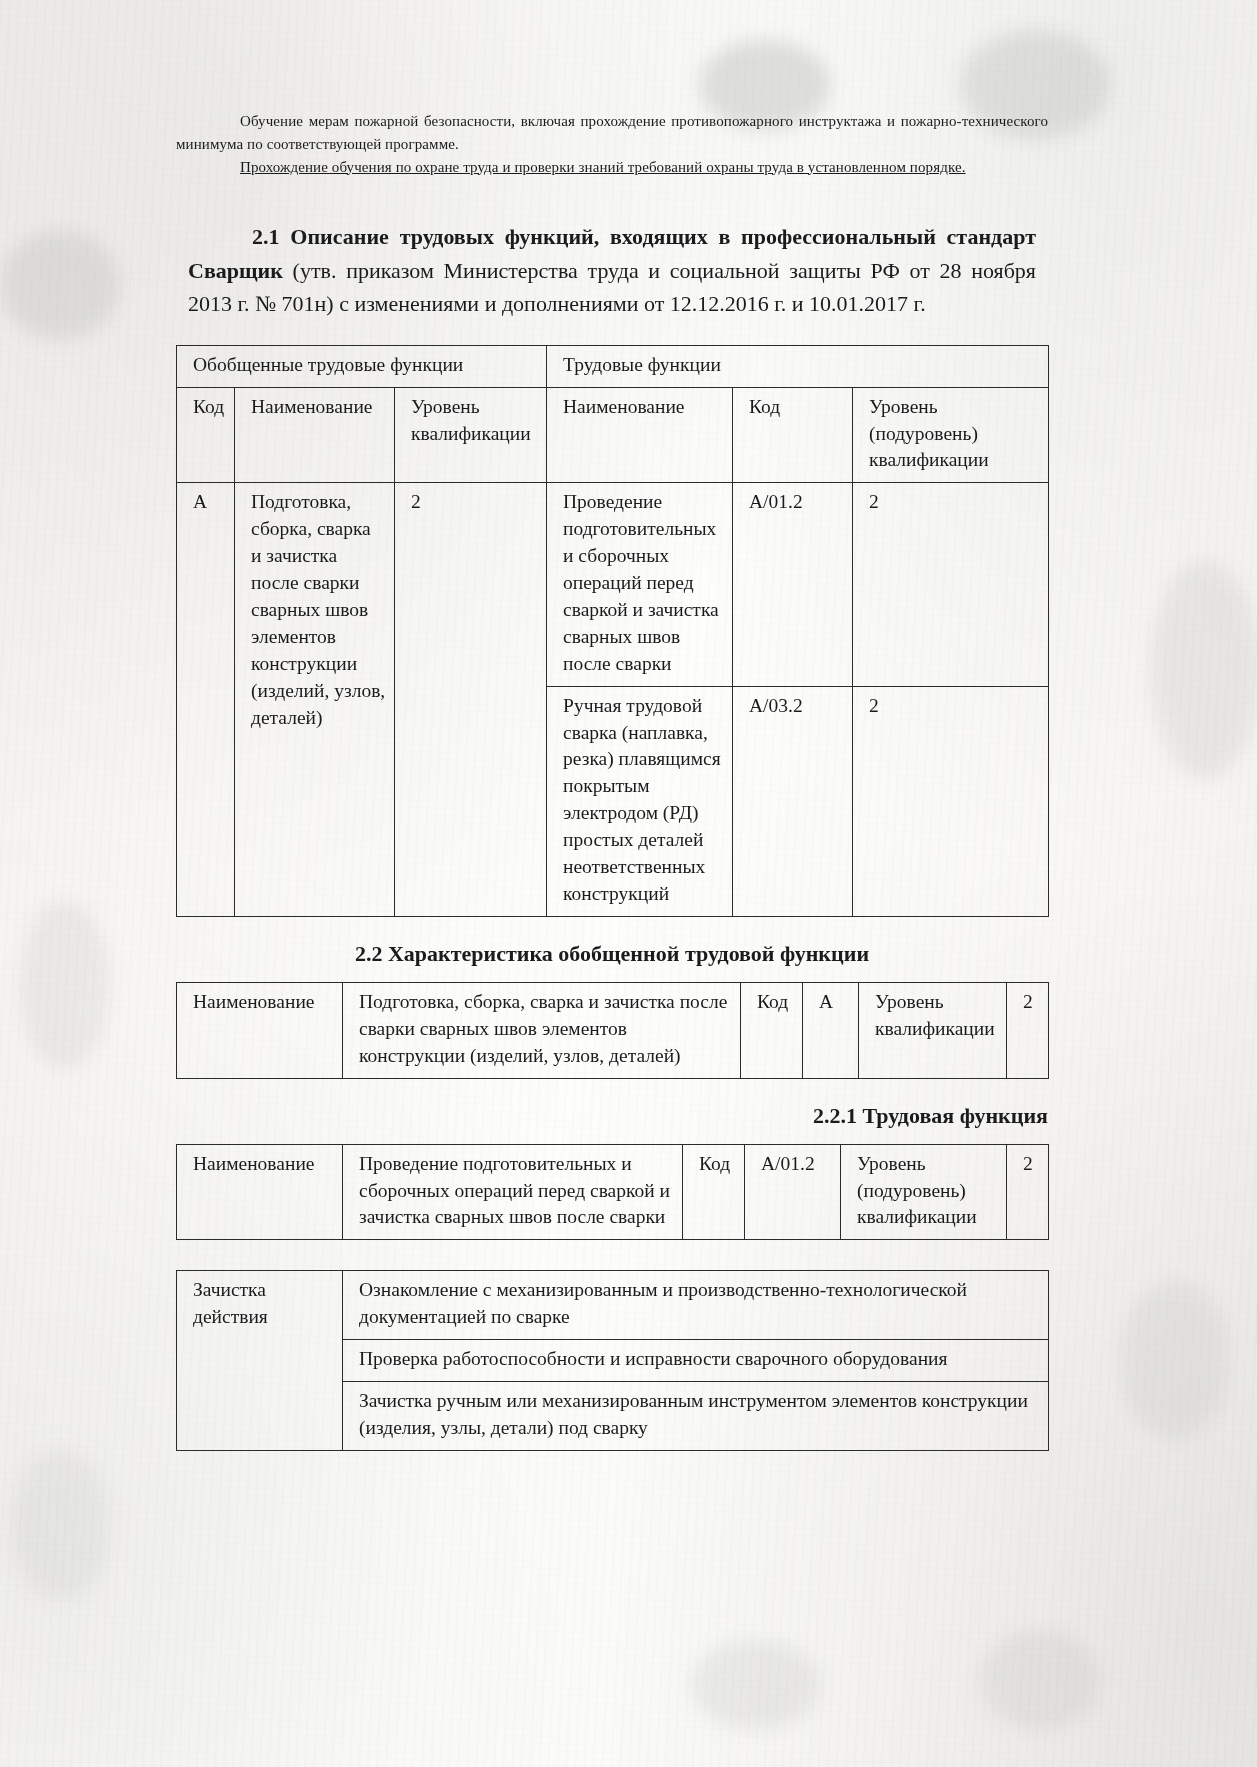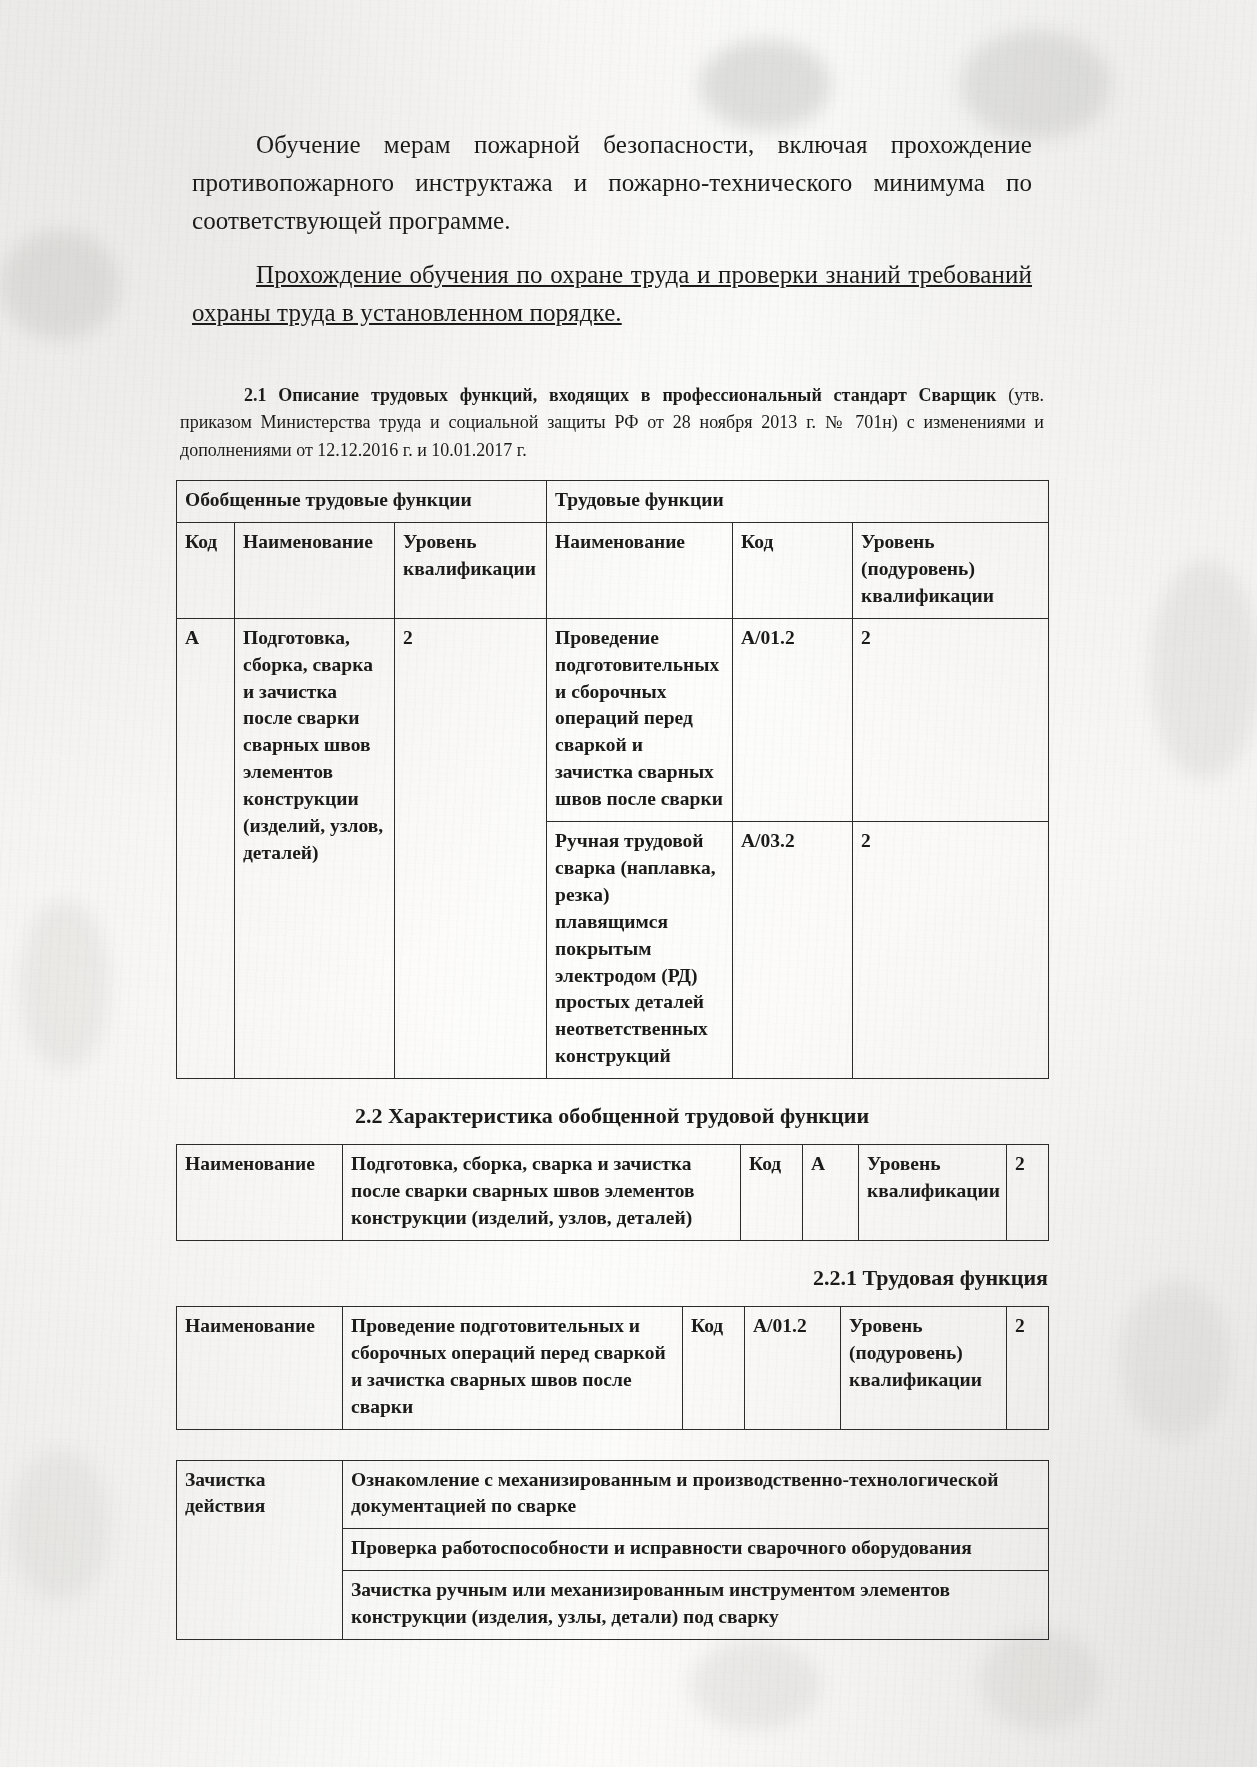--- a/index.html
+++ b/index.html
@@ -54,36 +54,36 @@
   .smudge.s9 { left: 10px;  top: 1450px;width: 100px; height: 150px; opacity:.4;}
 
   .content {
     position: absolute;
     left: 176px;
     top: 110px;
     width: 872px;
   }
 
   p.para {
-    margin: 16px;
-    font-size: 25px;
+    margin: 0;
+    font-size: 15px;
     line-height: 1.52;
     text-align: justify;
     text-indent: 64px;
     letter-spacing: .1px;
   }
   p.para + p.para { margin-top: 0; text-decoration: underline; }
 
   .spacer-lg { height: 30px; }
   .spacer-md { height: 20px; }
   .spacer-sm { height: 12px; }
 
   .section-title {
-    margin: 4px;
-    font-size: 18px;
+    margin: 12px;
+    font-size: 22px;
     line-height: 1.52;
     text-align: justify;
     text-indent: 64px;
   }
   .section-title b { font-weight: bold; }
 
   .center-title {
     margin: 0;
     font-size: 22px;
     font-weight: bold;
@@ -97,24 +97,24 @@
 
   table.doc {
     border-collapse: collapse;
     width: 872px;
     table-layout: fixed;
     font-size: 19.5px;
     line-height: 1.38;
   }
   table.doc td, table.doc th {
     border: 1.6px solid #2b2b2b;
-    padding: 6px 8px 8px 8px;
+    padding: 6px 8px 8px 16px;
     vertical-align: top;
     text-align: left;
-    font-weight: bold;
+    font-weight: normal;
   }
   .cell-justify { text-align: justify; }
 
   
   .t1 col.c1 { width: 58px; }
   .t1 col.c2 { width: 160px; }
   .t1 col.c3 { width: 152px; }
   .t1 col.c4 { width: 186px; }
   .t1 col.c5 { width: 120px; }
   .t1 col.c6 { width: 196px; }

